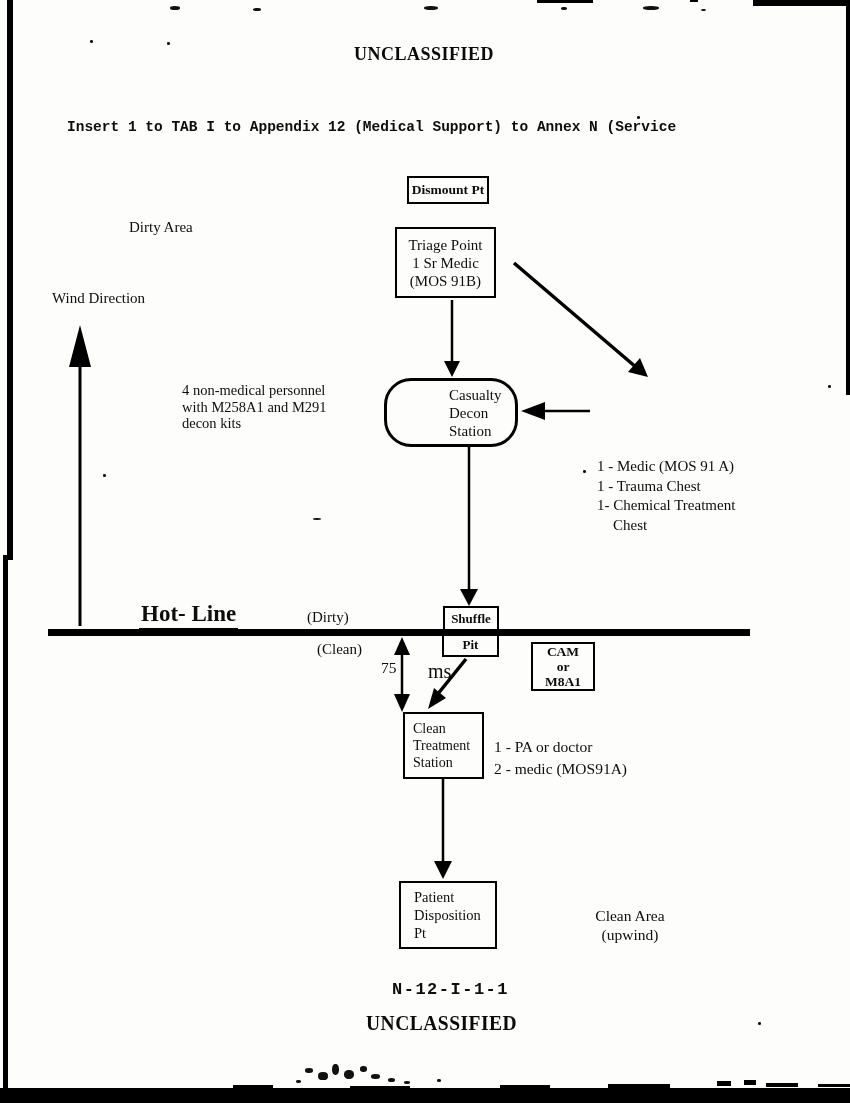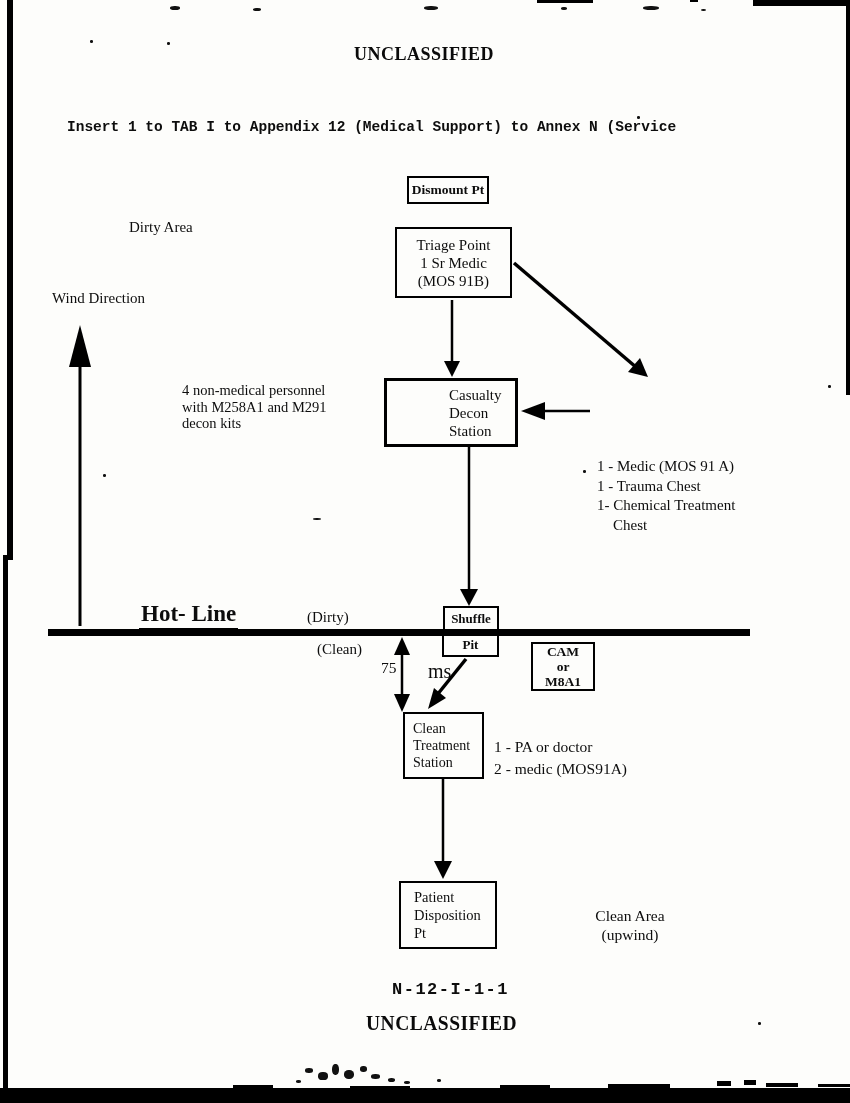--- a/index.html
+++ b/index.html
@@ -26,22 +26,22 @@
     position:absolute;left:239px;top:125px;font-size:21.5px;font-weight:bold;
     letter-spacing:.2px;
   }
   
   .box{
     position:absolute;border:2.5px solid #000;background:#fdfdfb;
     display:flex;flex-direction:column;justify-content:center;
     text-align:center;font-size:15px;line-height:18px;box-sizing:border-box;
   }
   .box-dismount{left:407px;top:176px;width:82px;height:28px;border-width:2px;font-size:13.5px;font-weight:600;}
-  .box-triage{left:395px;top:227px;width:117px;height:71px;}
-  .box-casualty{left:384px;top:378px;width:134px;height:69px;border-width:3px;text-align:left;padding-left:62px;}
+  .box-triage{left:395px;top:227px;width:101px;height:71px;}
+  .box-casualty{left:384px;top:378px;width:134px;height:69px;border-width:3px;text-align:left;padding-left:62px;border-radius:27px;}
   .box-contaminated{left:590px;top:377px;width:138px;height:65px;line-height:19px;}
   .box-shuffle{left:443px;top:606px;width:56px;height:26px;border-width:2px;font-size:13px;font-weight:600;}
   .box-pit{left:442px;top:632px;width:57px;height:25px;border-width:2px;font-size:13px;font-weight:600;}
   .box-cam{left:531px;top:642px;width:64px;height:49px;border-width:2.5px;font-size:13.5px;line-height:15px;font-weight:600;justify-content:space-between;}
   .box-clean{left:403px;top:712px;width:81px;height:67px;text-align:left;padding-left:8px;font-size:14px;line-height:17px;}
   .box-patient{left:399px;top:881px;width:98px;height:68px;text-align:left;padding-left:13px;font-size:14.5px;line-height:18px;}
   
   .lbl{position:absolute;font-size:15px;}
   .lbl-dirty-area{left:129px;top:219px;}
   .lbl-wind{left:52px;top:290px;}

